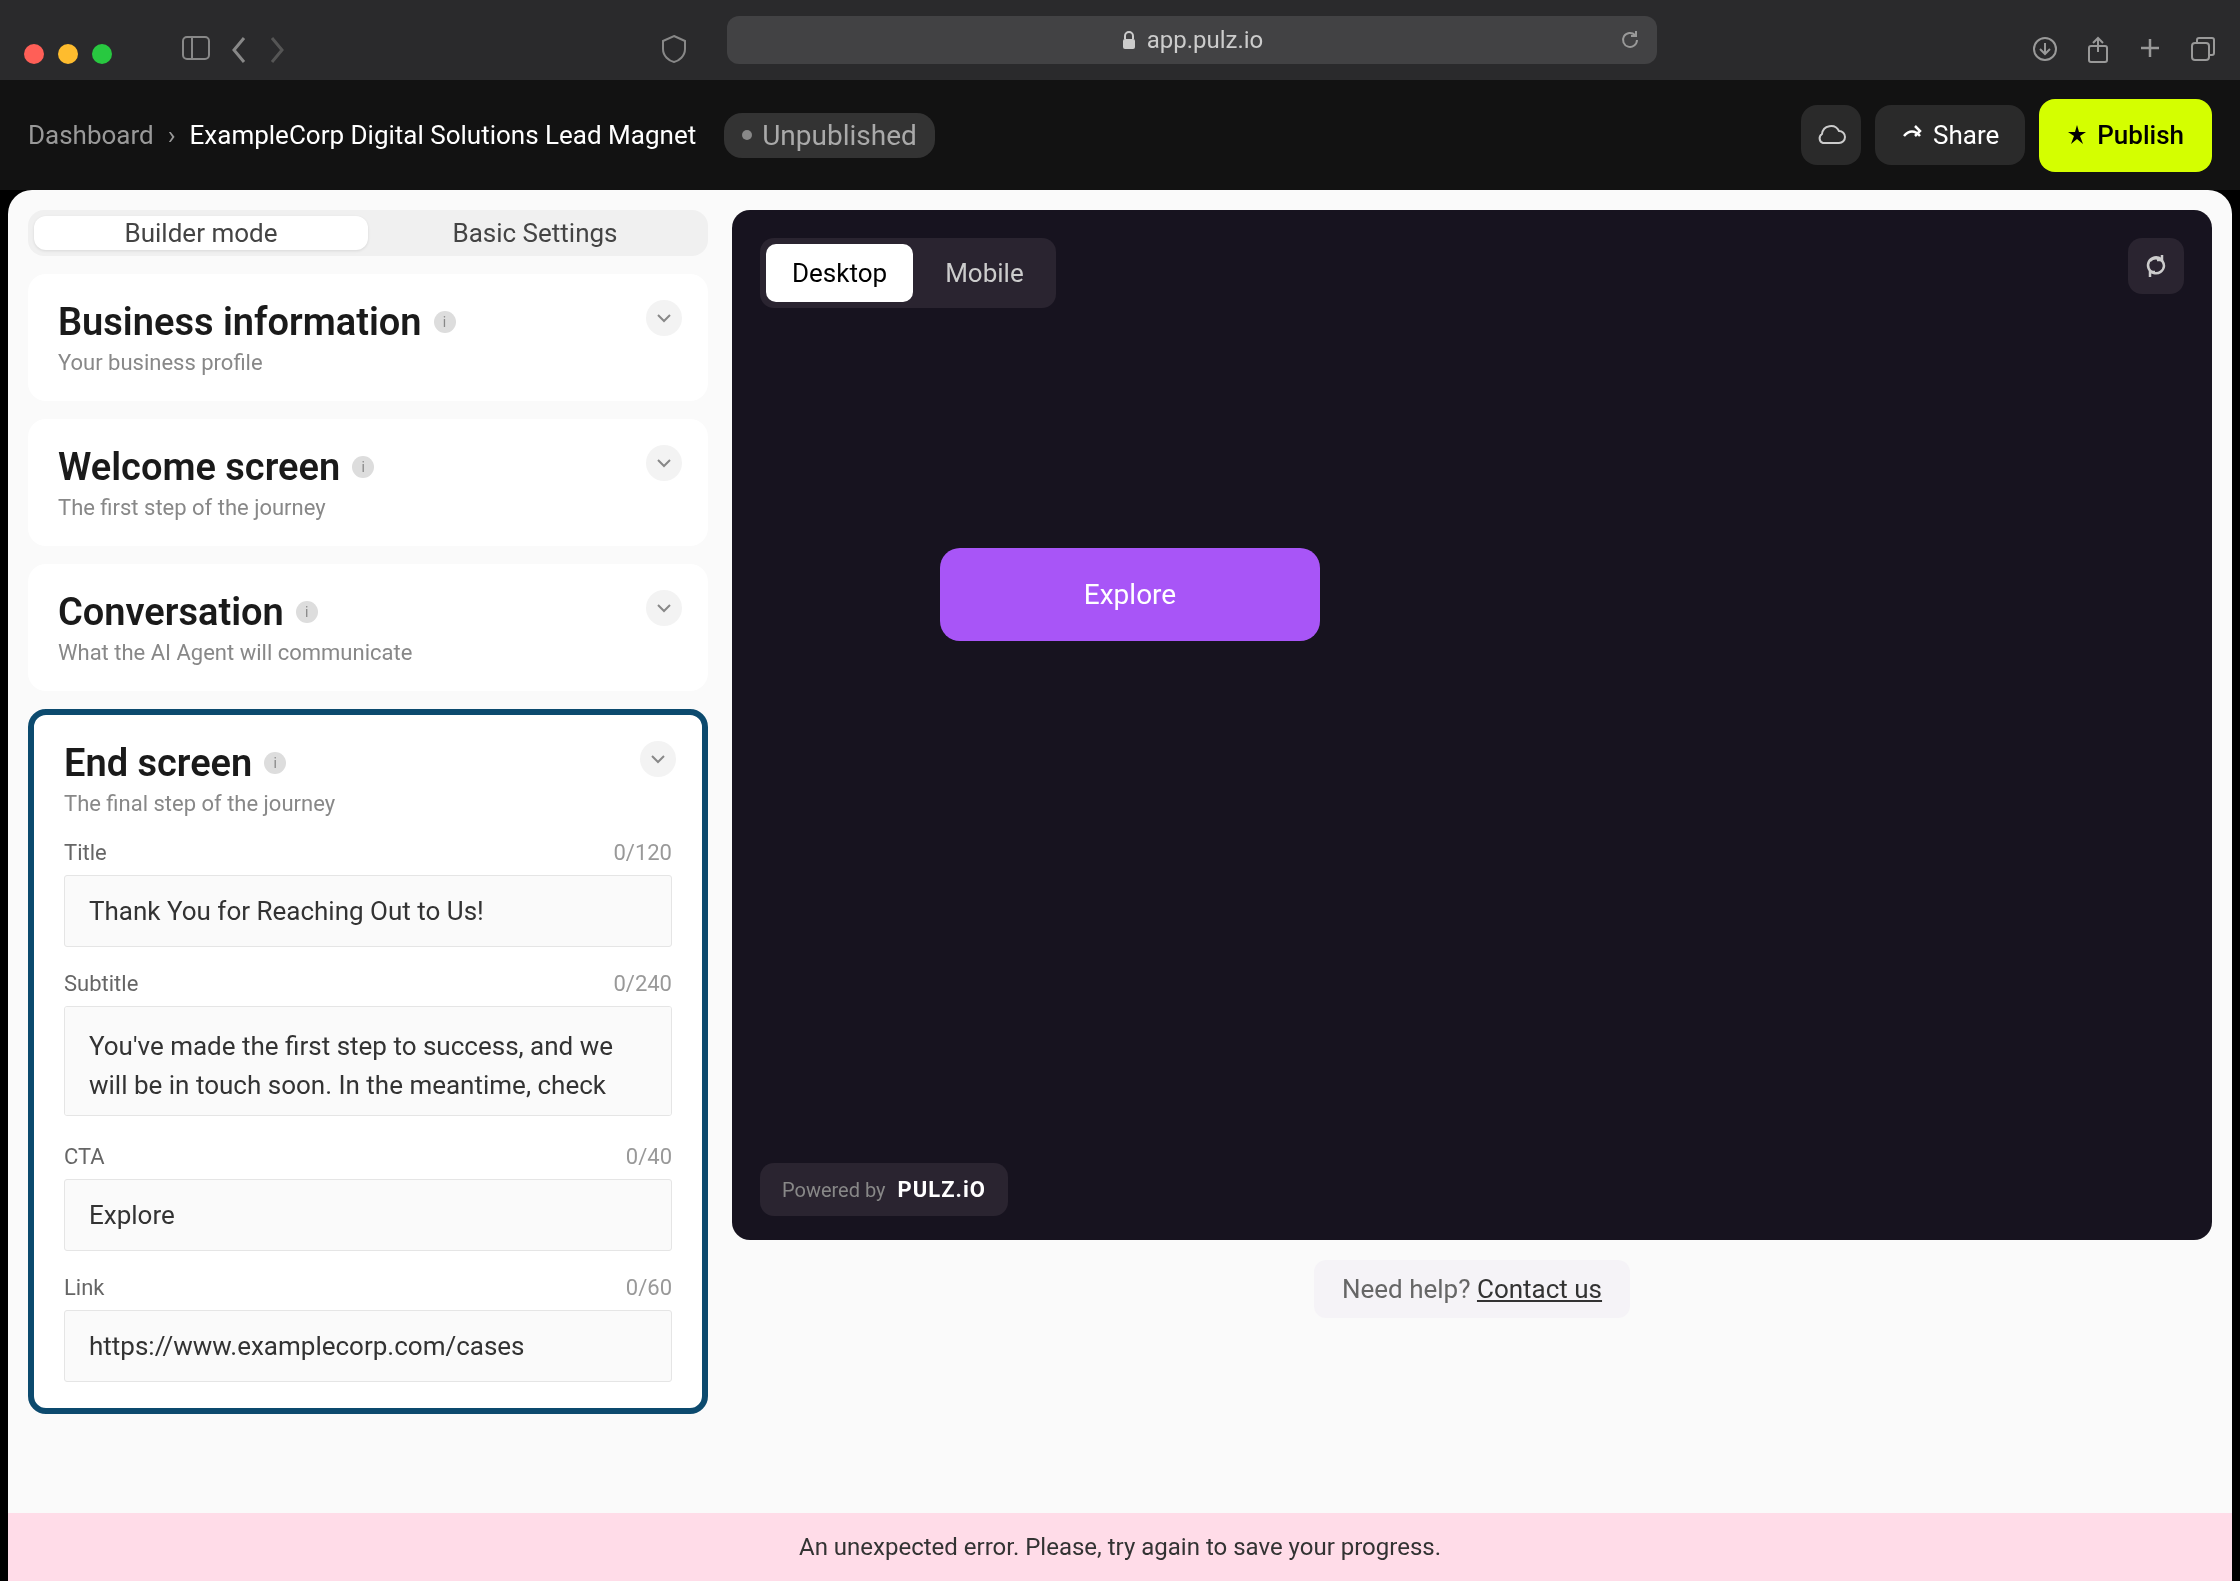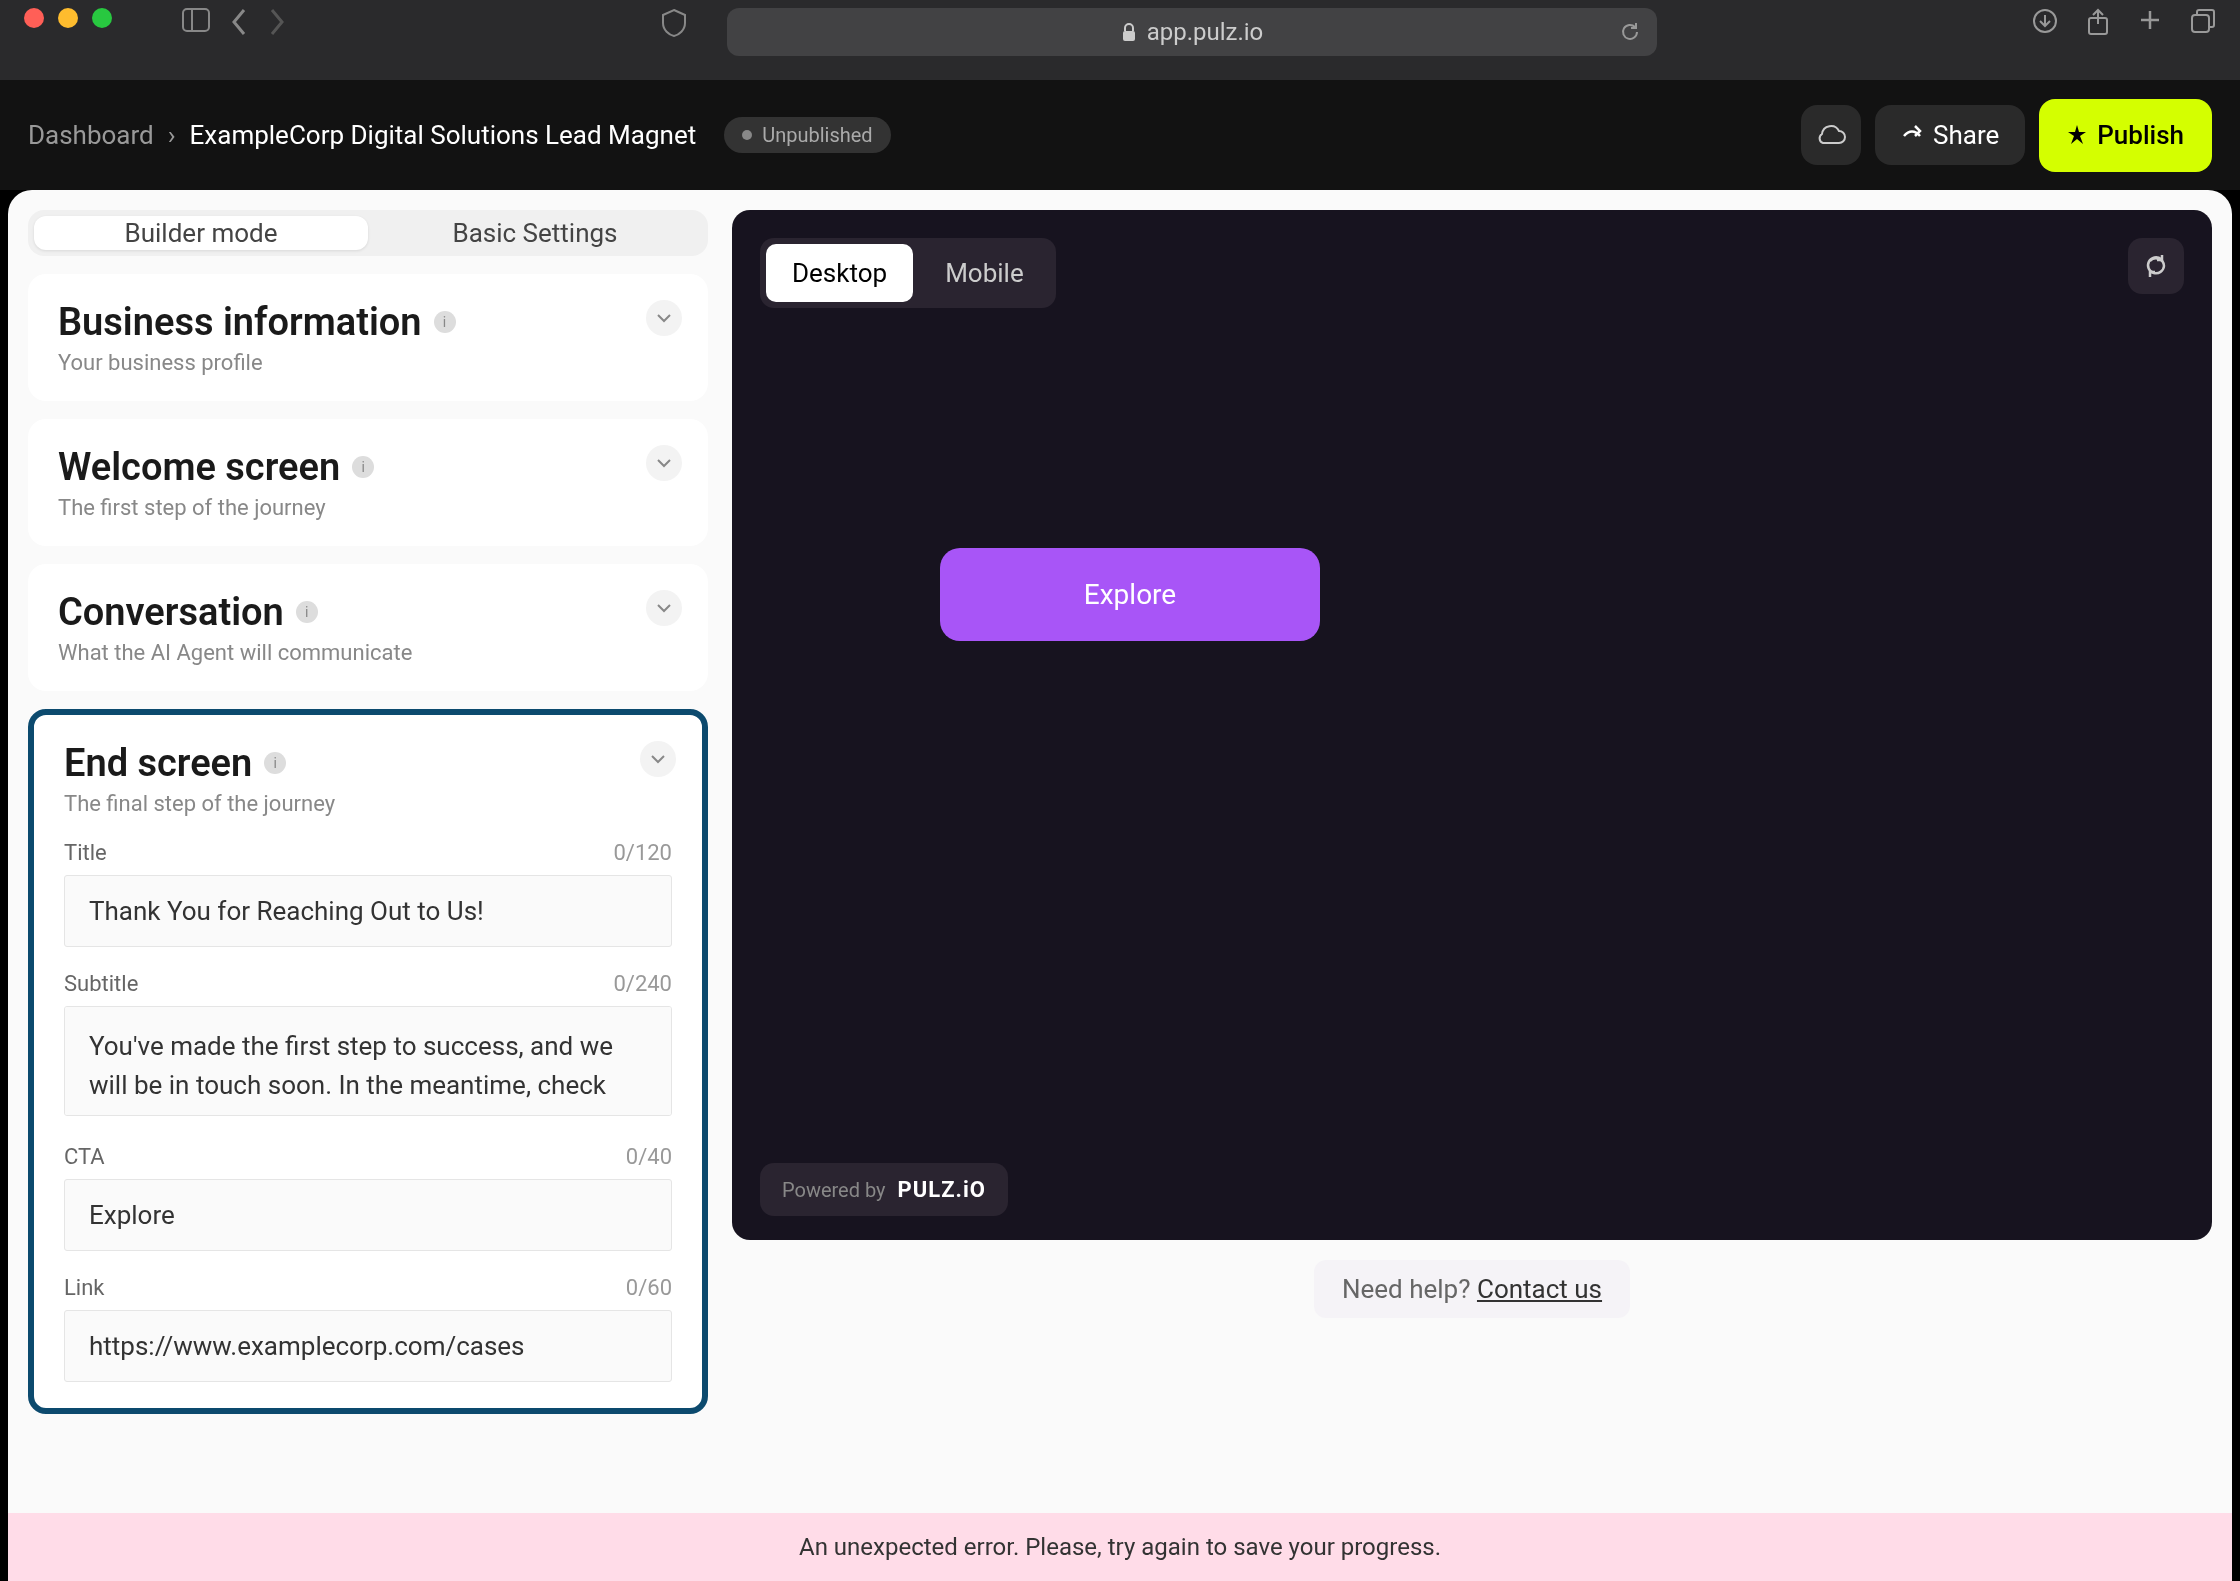--- a/index.html
+++ b/index.html
@@ -15,22 +15,22 @@
   height: 1581px;
   overflow: hidden;
   transform-origin: top left;
 }
 
 
 .browser-chrome {
   height: 80px;
   background: #2a2a2c;
   display: flex;
-  align-items: flex-start;
-  padding: 8px 24px;
+  align-items: flex-end;
+  padding: 16px 24px;
   gap: 20px;
 }
 
 .traffic-lights {
   display: flex;
   gap: 14px;
 }
 
 .traffic-light {
   width: 20px;
@@ -112,21 +112,21 @@
   color: #fff;
 }
 
 .status-badge {
   background: #333;
   border-radius: 18px;
   padding: 6px 18px;
   display: flex;
   align-items: center;
   gap: 10px;
-  font-size: 20px;
+  font-size: 28px;
   color: #aaa;
   margin-left: 14px;
   text-align: center;
 }
 
 .status-dot {
   width: 10px;
   height: 10px;
   border-radius: 50%;
   background: #888;

